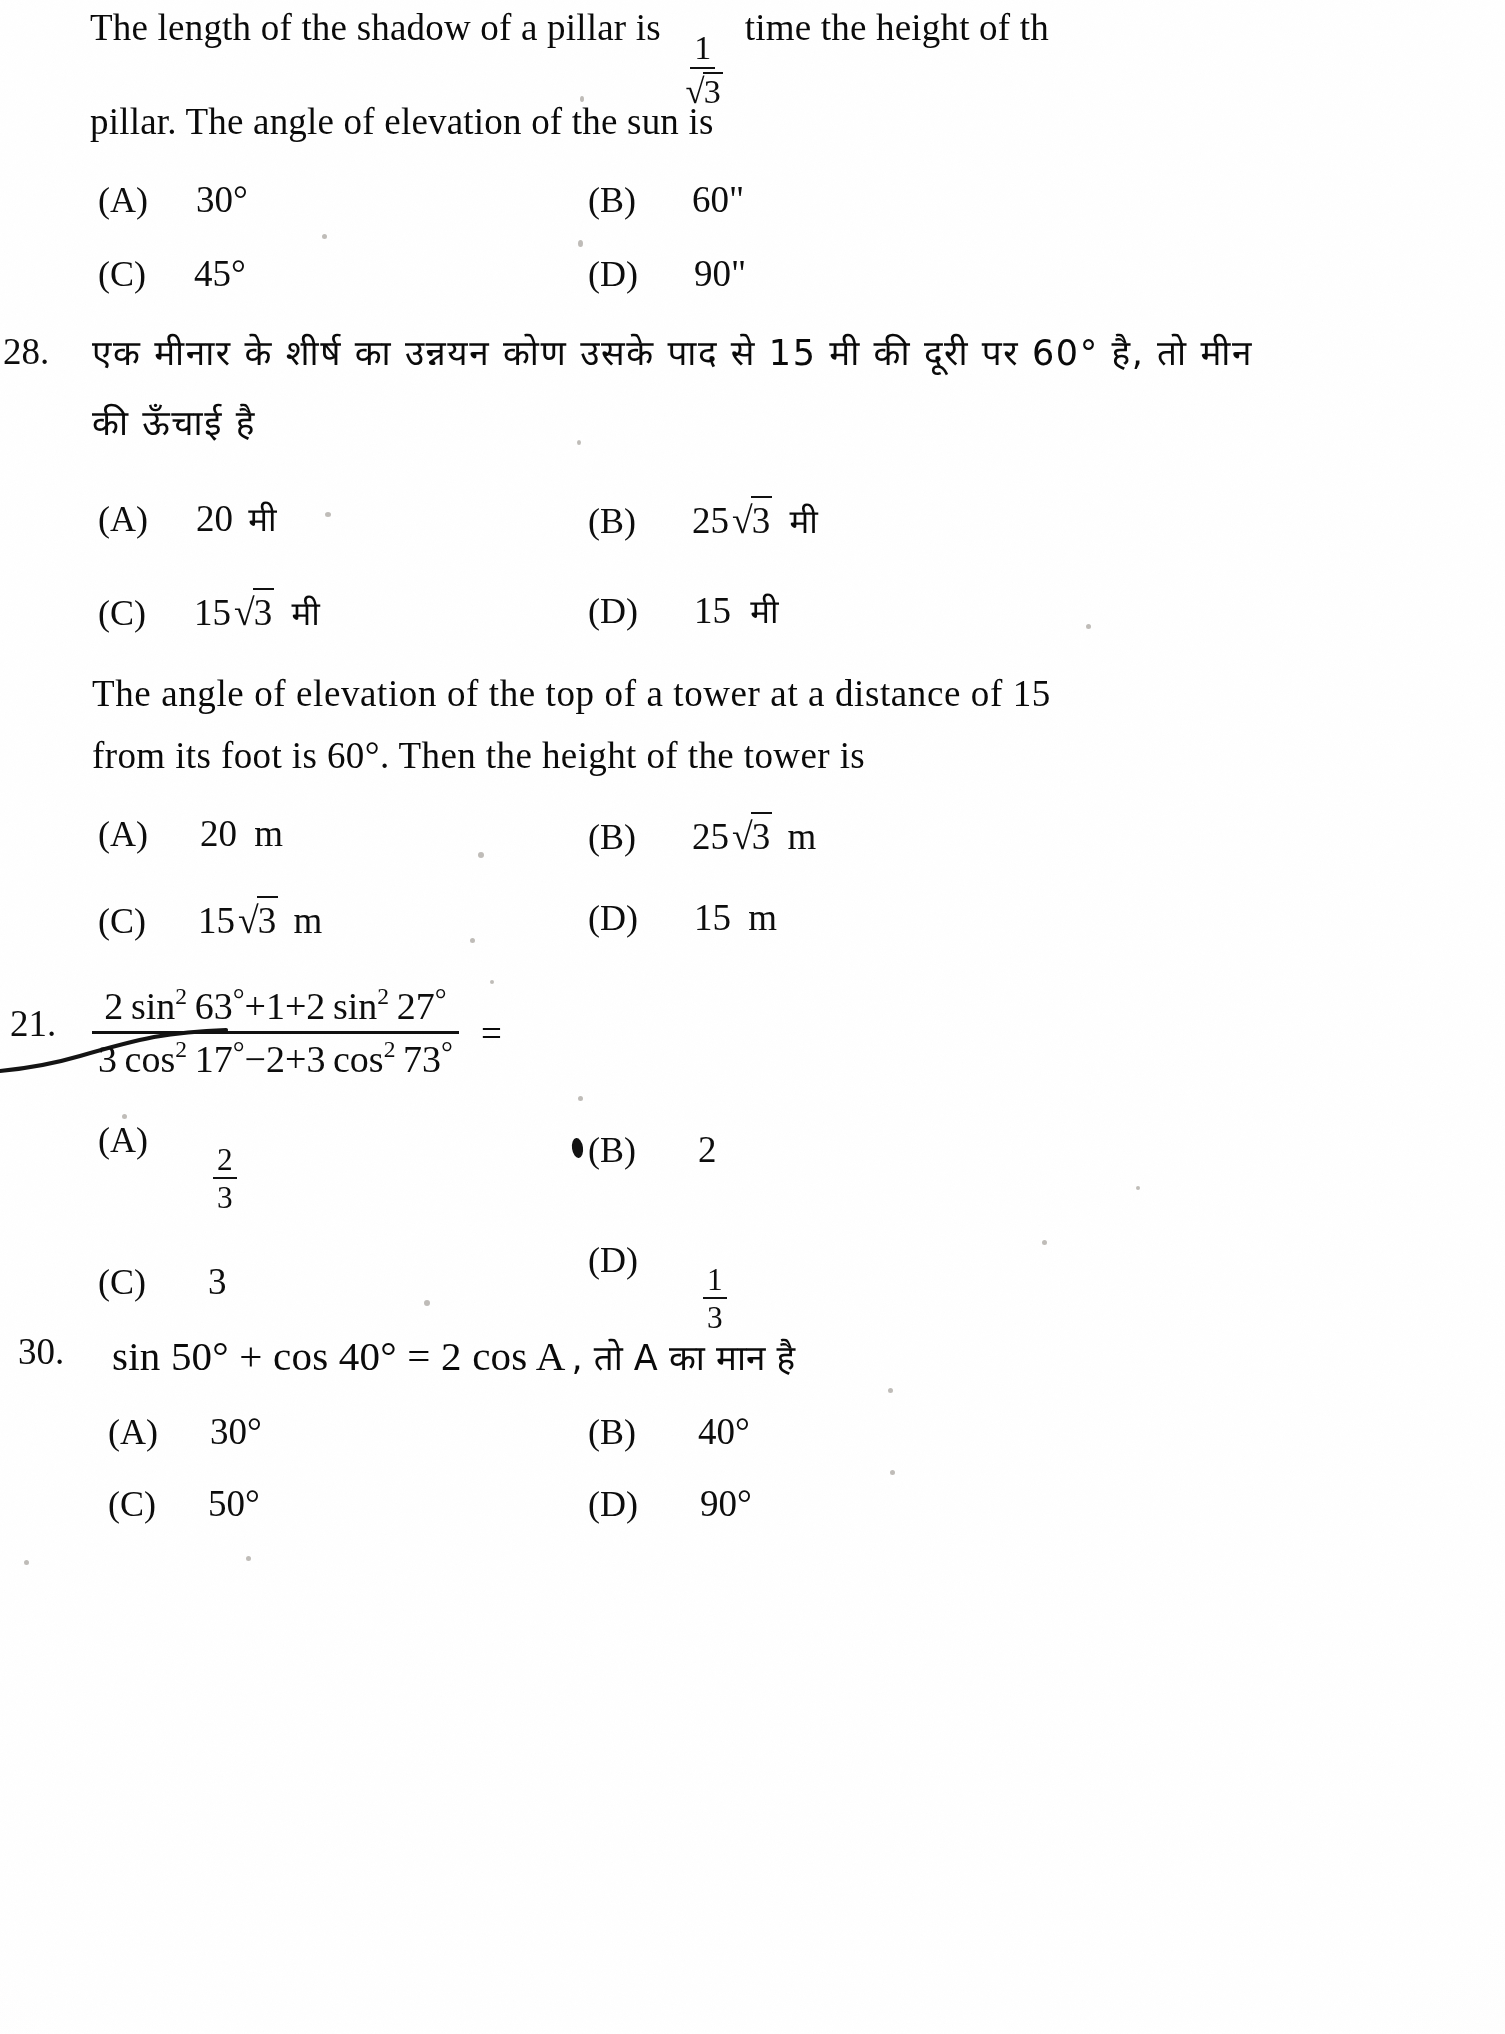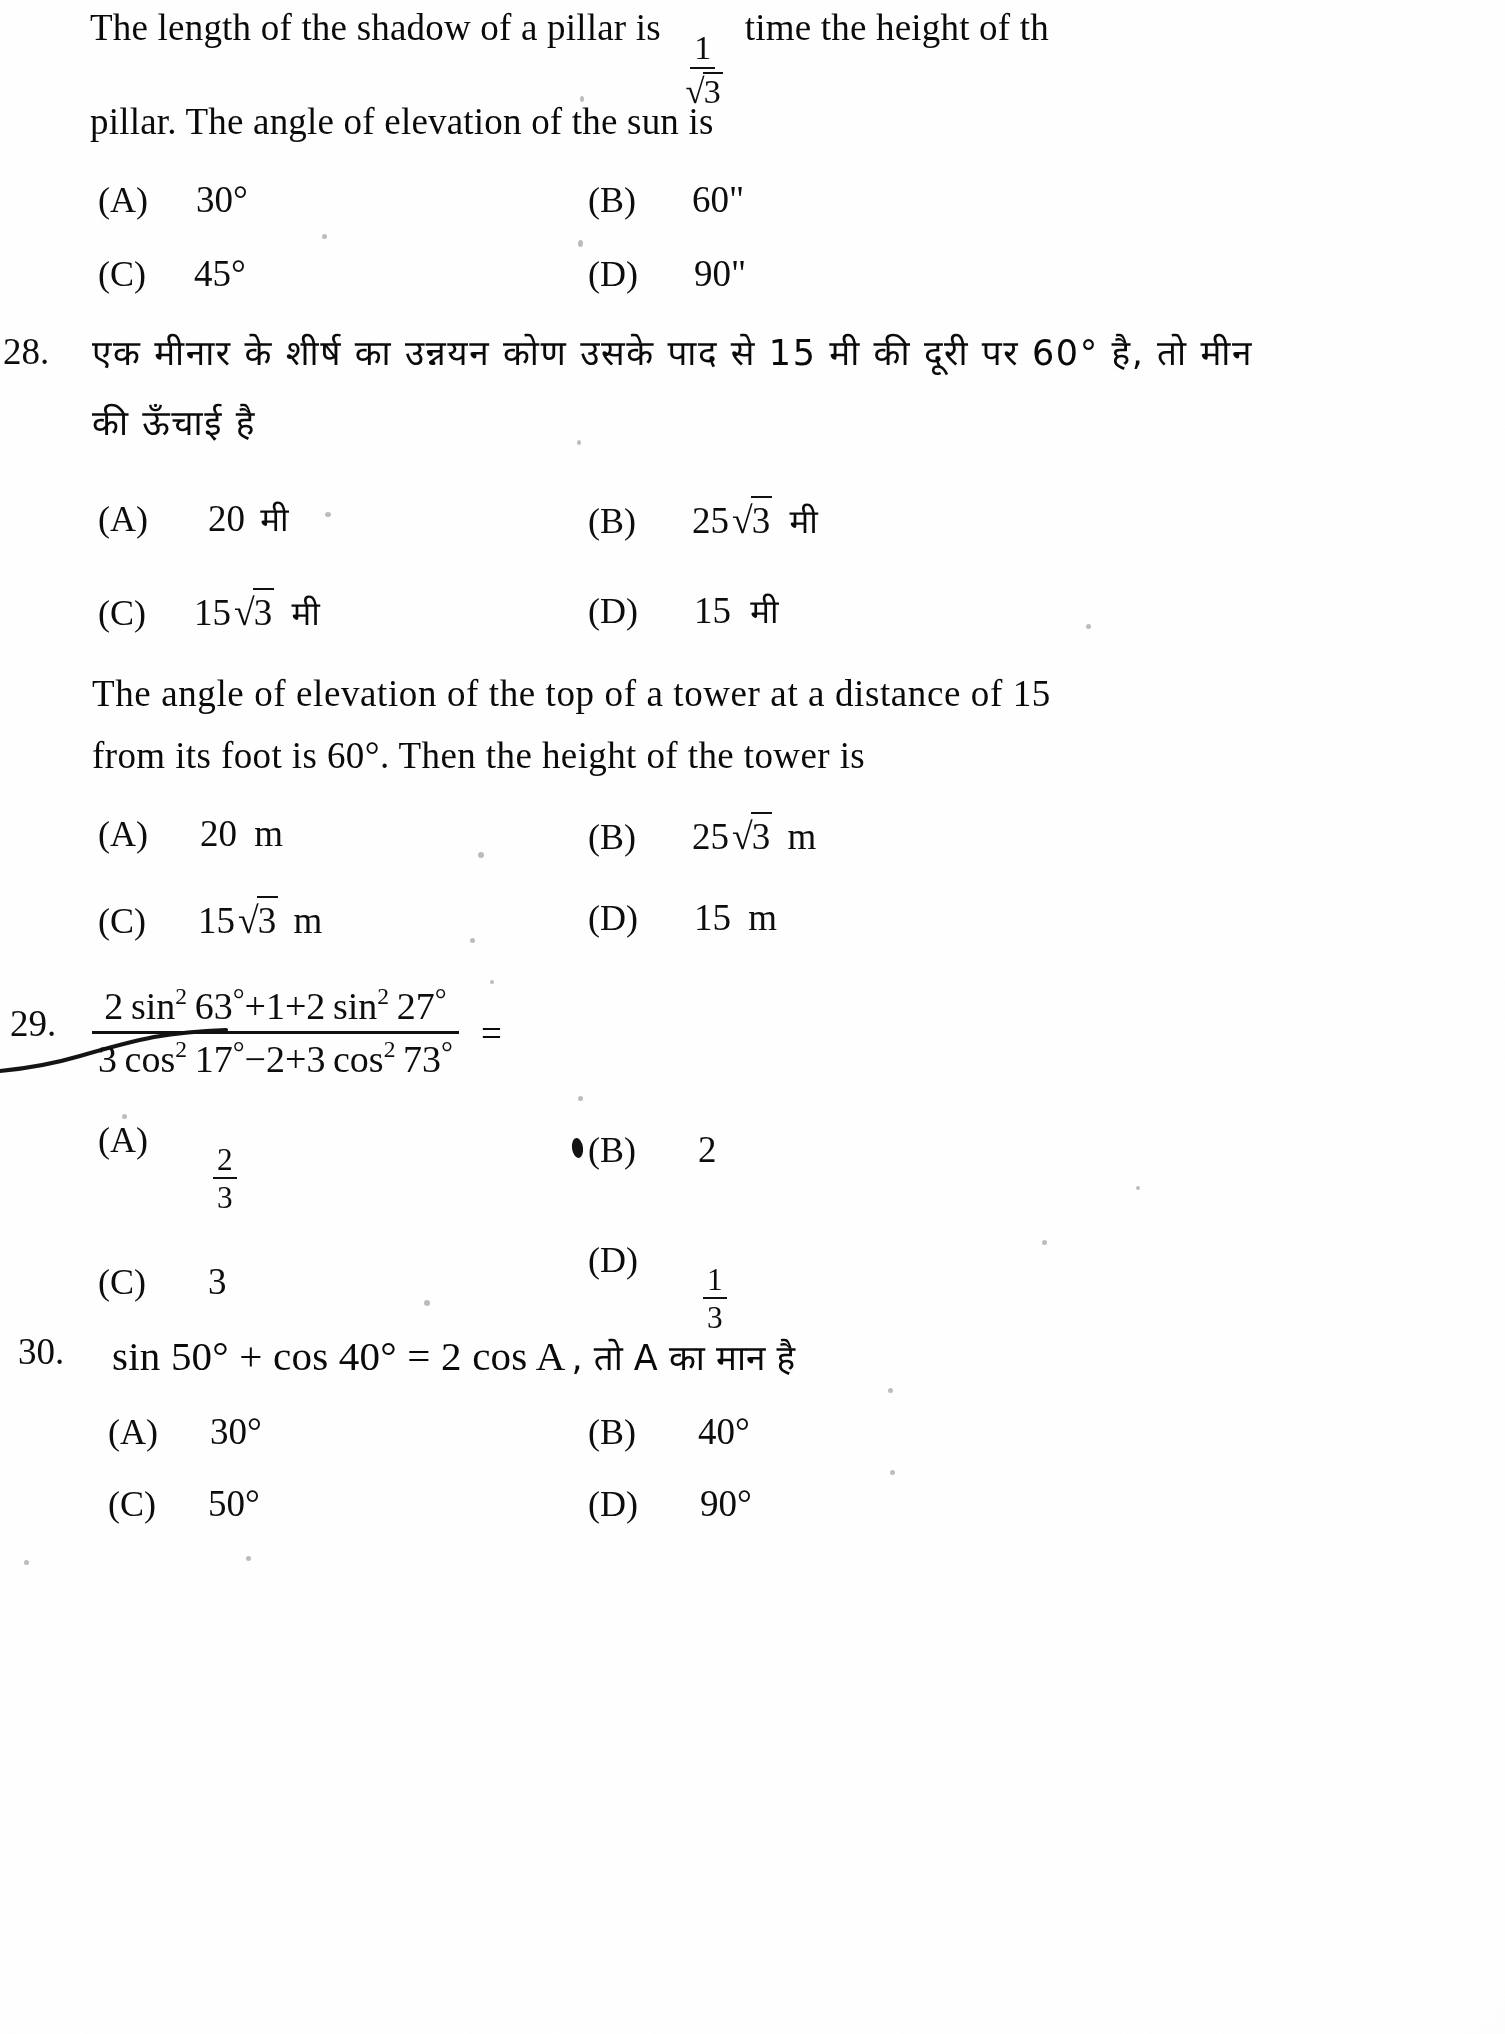--- a/index.html
+++ b/index.html
@@ -214,21 +214,21 @@
   </div>
   <div class="row" style="left:92px; top:328px;">
     <span class="hi" style="letter-spacing:1.6px;">एक मीनार के शीर्ष का उन्नयन कोण उसके पाद से 15 मी की दूरी पर  60° है, तो मीन</span>
   </div>
   <div class="row" style="left:92px; top:398px;">
     <span class="hi" style="letter-spacing:1.6px;">की ऊँचाई है</span>
   </div>
 
   <div class="row" style="left:98px; top:496px;">
     <span class="opt-label">(A)</span>
-    <span class="opt-val" style="margin-left:56px;">
+    <span class="opt-val" style="margin-left:44px;">
       <span>20</span>
       <span class="hi" style="margin-left:6px;">मी</span>
     </span>
   </div>
   <div class="row" style="left:588px; top:496px;">
     <span class="opt-label">(B)</span>
     <span class="opt-val" style="margin-left:52px;">
       <span>25</span><span class="rad"><span class="radsym">√</span><span class="radbody">3</span></span>
       <span class="hi" style="margin-left:8px;">मी</span>
     </span>
@@ -278,21 +278,21 @@
   </div>
   <div class="row" style="left:588px; top:896px;">
     <span class="opt-label">(D)</span>
     <span class="opt-val" style="margin-left:52px;">
       <span>15</span>
       <span style="margin-left:8px;">m</span>
     </span>
   </div>
 
   <div class="row" style="left:10px; top:1002px;">
-    <span class="qnum">29.</span>
+    <span class="qnum">21.</span>
   </div>
 
   <svg class="penmark" style="left:-12px; top:1020px;" width="250" height="60" aria-hidden="true">
     <path d="M0,52 C28,50 58,46 92,36 C116,29 140,22 166,17 C190,13 214,11 238,10" fill="none" stroke="#141414" stroke-width="4.2" stroke-linecap="round"></path>
   </svg>
 
   <div class="row" style="left:92px; top:986px;">
     <span class="bigfrac">
       <span class="num">2 sin<sup class="pw">2</sup> 63<span class="deg">°</span>+1+2 sin<sup class="pw">2</sup> 27<span class="deg">°</span></span>
       <span class="den">3 cos<sup class="pw">2</sup> 17<span class="deg">°</span>−2+3 cos<sup class="pw">2</sup> 73<span class="deg">°</span></span>

